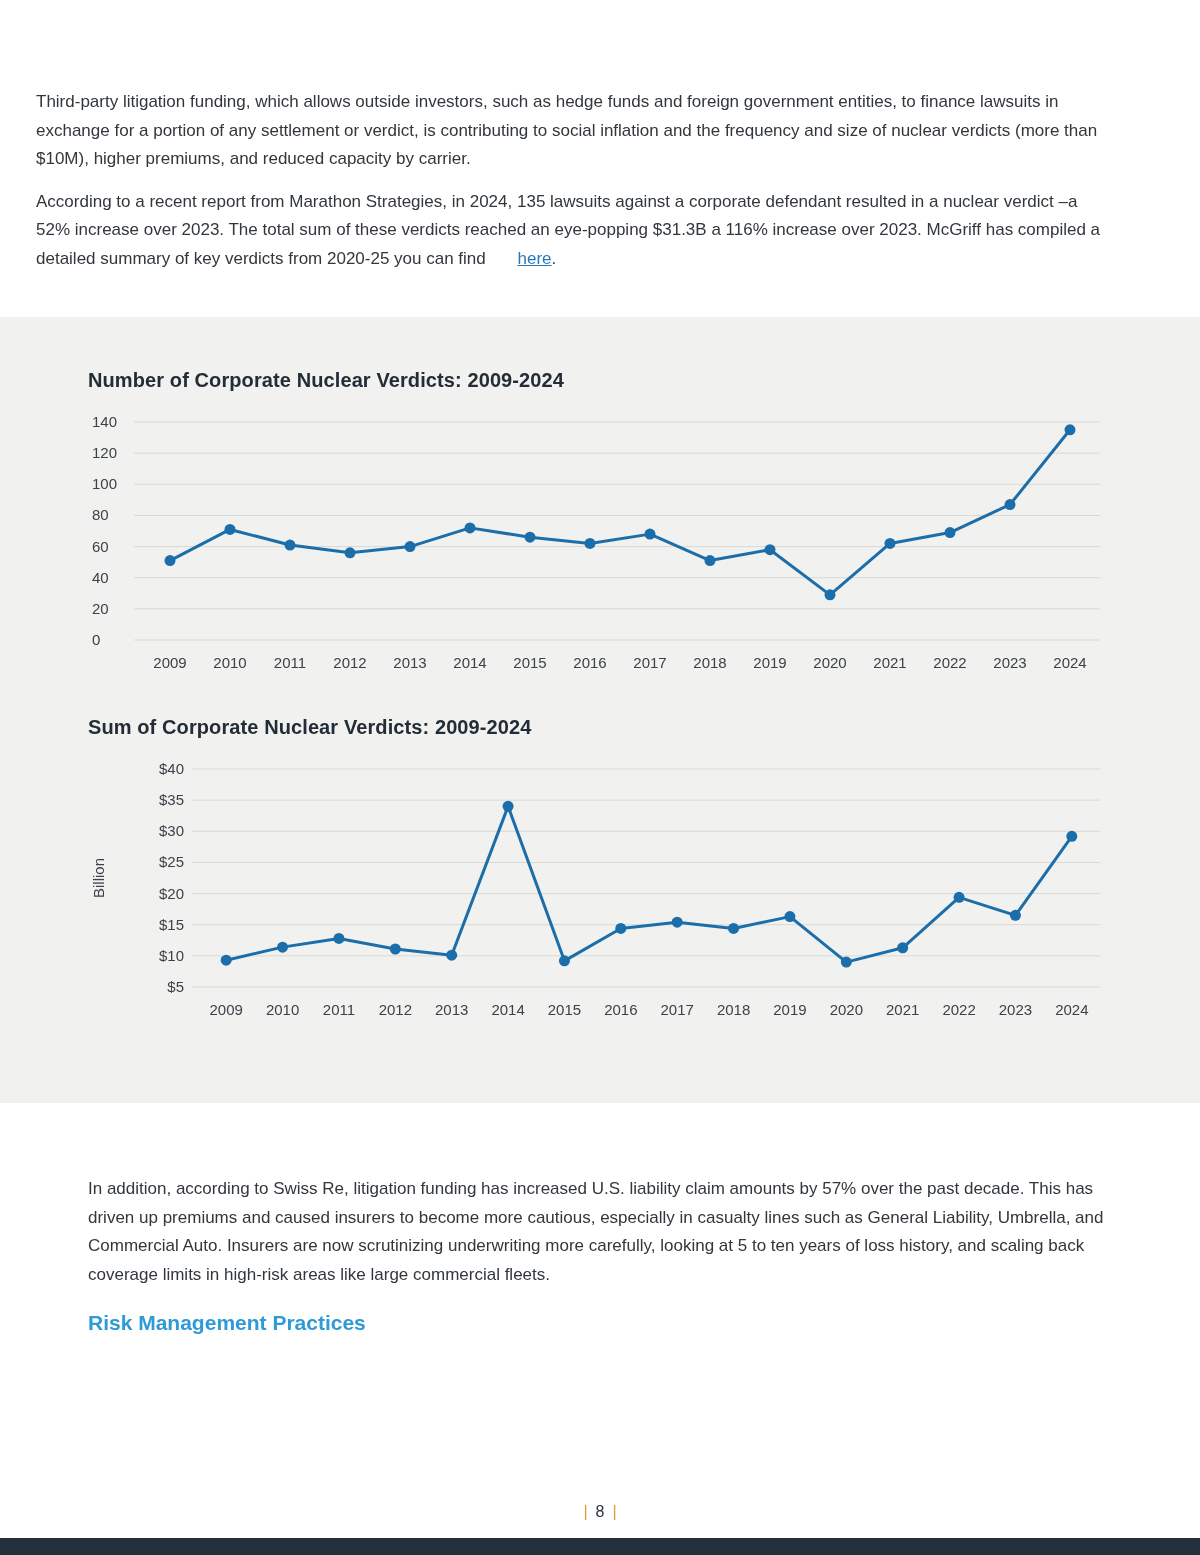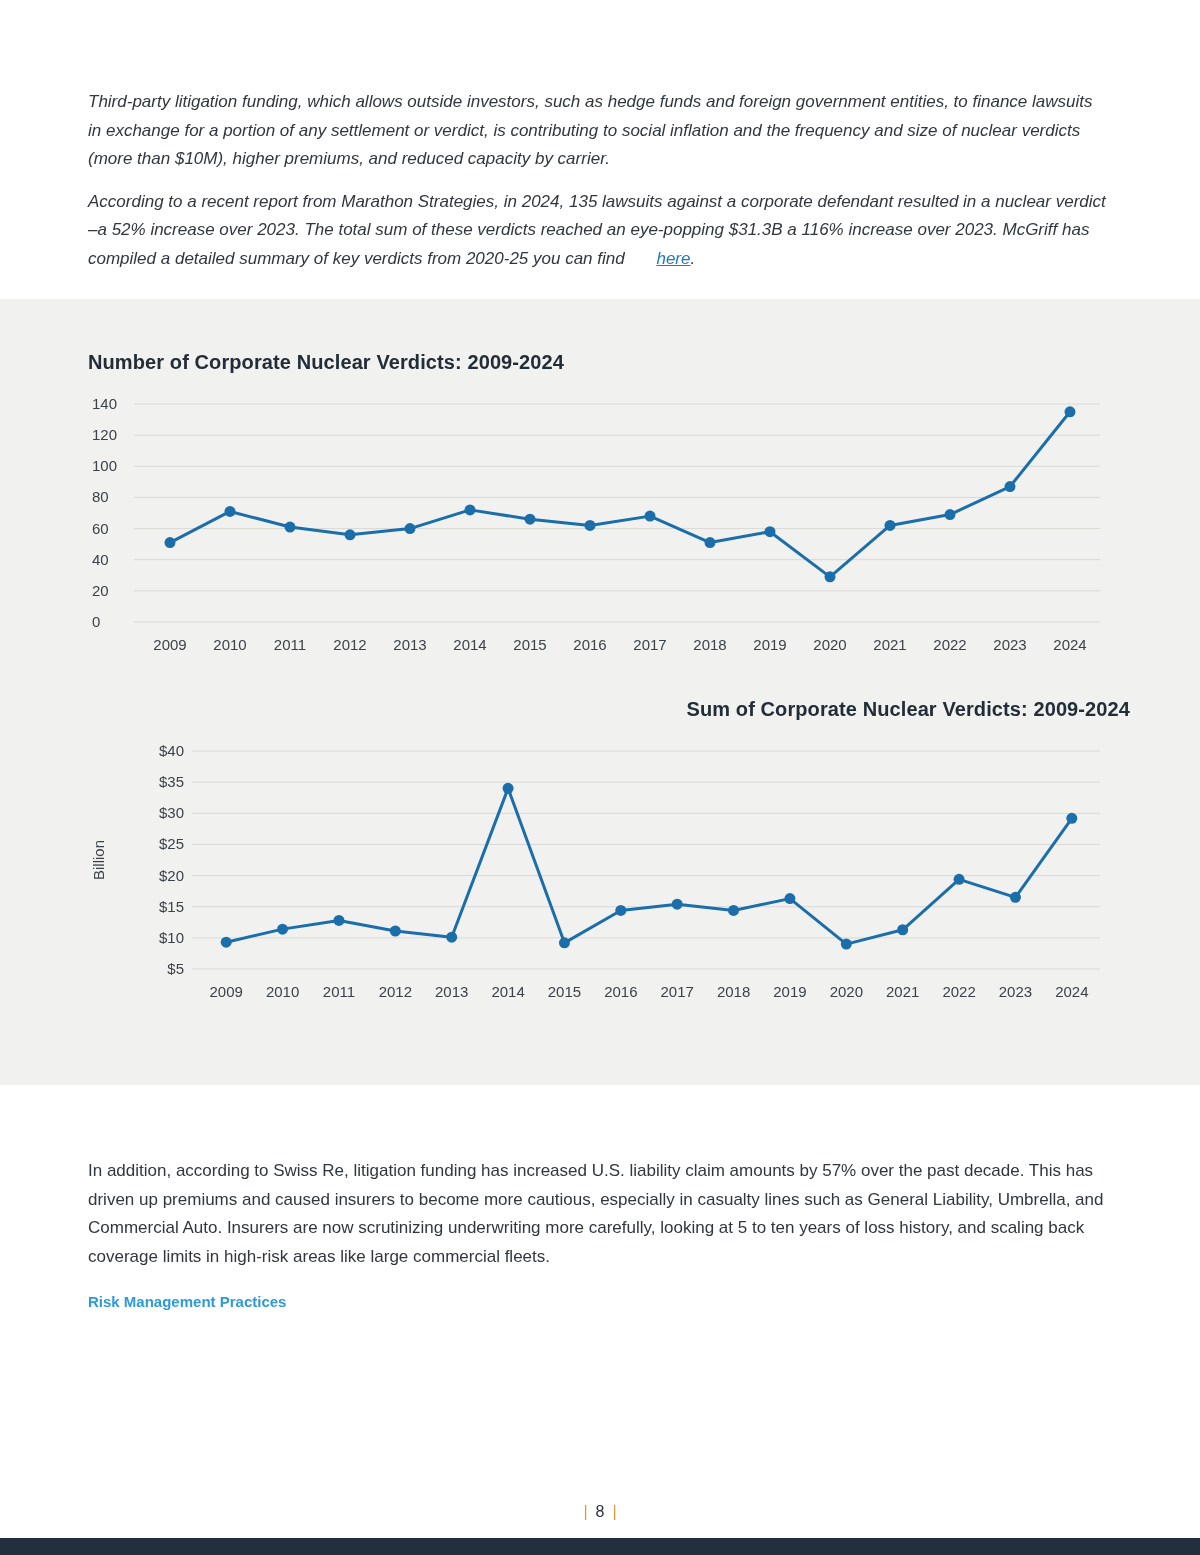--- a/index.html
+++ b/index.html
@@ -4,50 +4,50 @@
 <style>
   * { margin:0; padding:0; box-sizing:border-box; }
   html,body { width:1200px; height:1555px; }
   body {
     position:relative;
     background:#ffffff;
     font-family:"Liberation Sans", sans-serif;
     color:var(--text, #31373d);
     overflow:hidden;
   }
-  .text-top { padding:88px 90px 0 88px;font-style:italic; }
+  .text-top { padding:88px 90px 0 36px; }
   .text-bottom { padding:72px 90px 0 88px; }
   p.body-para {
     font-size:17px;
     line-height:1.68;
     margin-bottom:14px;
     color:var(--text, #31373d);
   }
   a.inline-link {
     color:var(--link, #2979b8);
     text-decoration:underline;
     cursor:pointer;
     margin-left:27px;
   }
   .chart-band {
     background:var(--band, #f1f1ef);
-    margin-top:26px;
+    margin-top:44px;
     padding:52px 70px 76px 88px;
   }
   .chart-title {
     font-size:20px;
     font-weight:bold;
     color:#222d37;
     margin-bottom:16px;
     letter-spacing:0.1px;
   }
-  .chart-title.second { margin-top:36px;text-align:right; }
+  .chart-title.second { margin-top:36px; }
   svg.chart { display:block; width:1030px; height:272px; }
   h2.section-heading {
-    font-size:15px;
+    font-size:21px;
     font-weight:bold;
     color:var(--heading, #2e9ad6);
     margin-top:22px;
     margin-bottom:12px;
   }
   .page-number {
     position:absolute;
     left:0; right:0;
     top:1503px;
     text-align:center;

